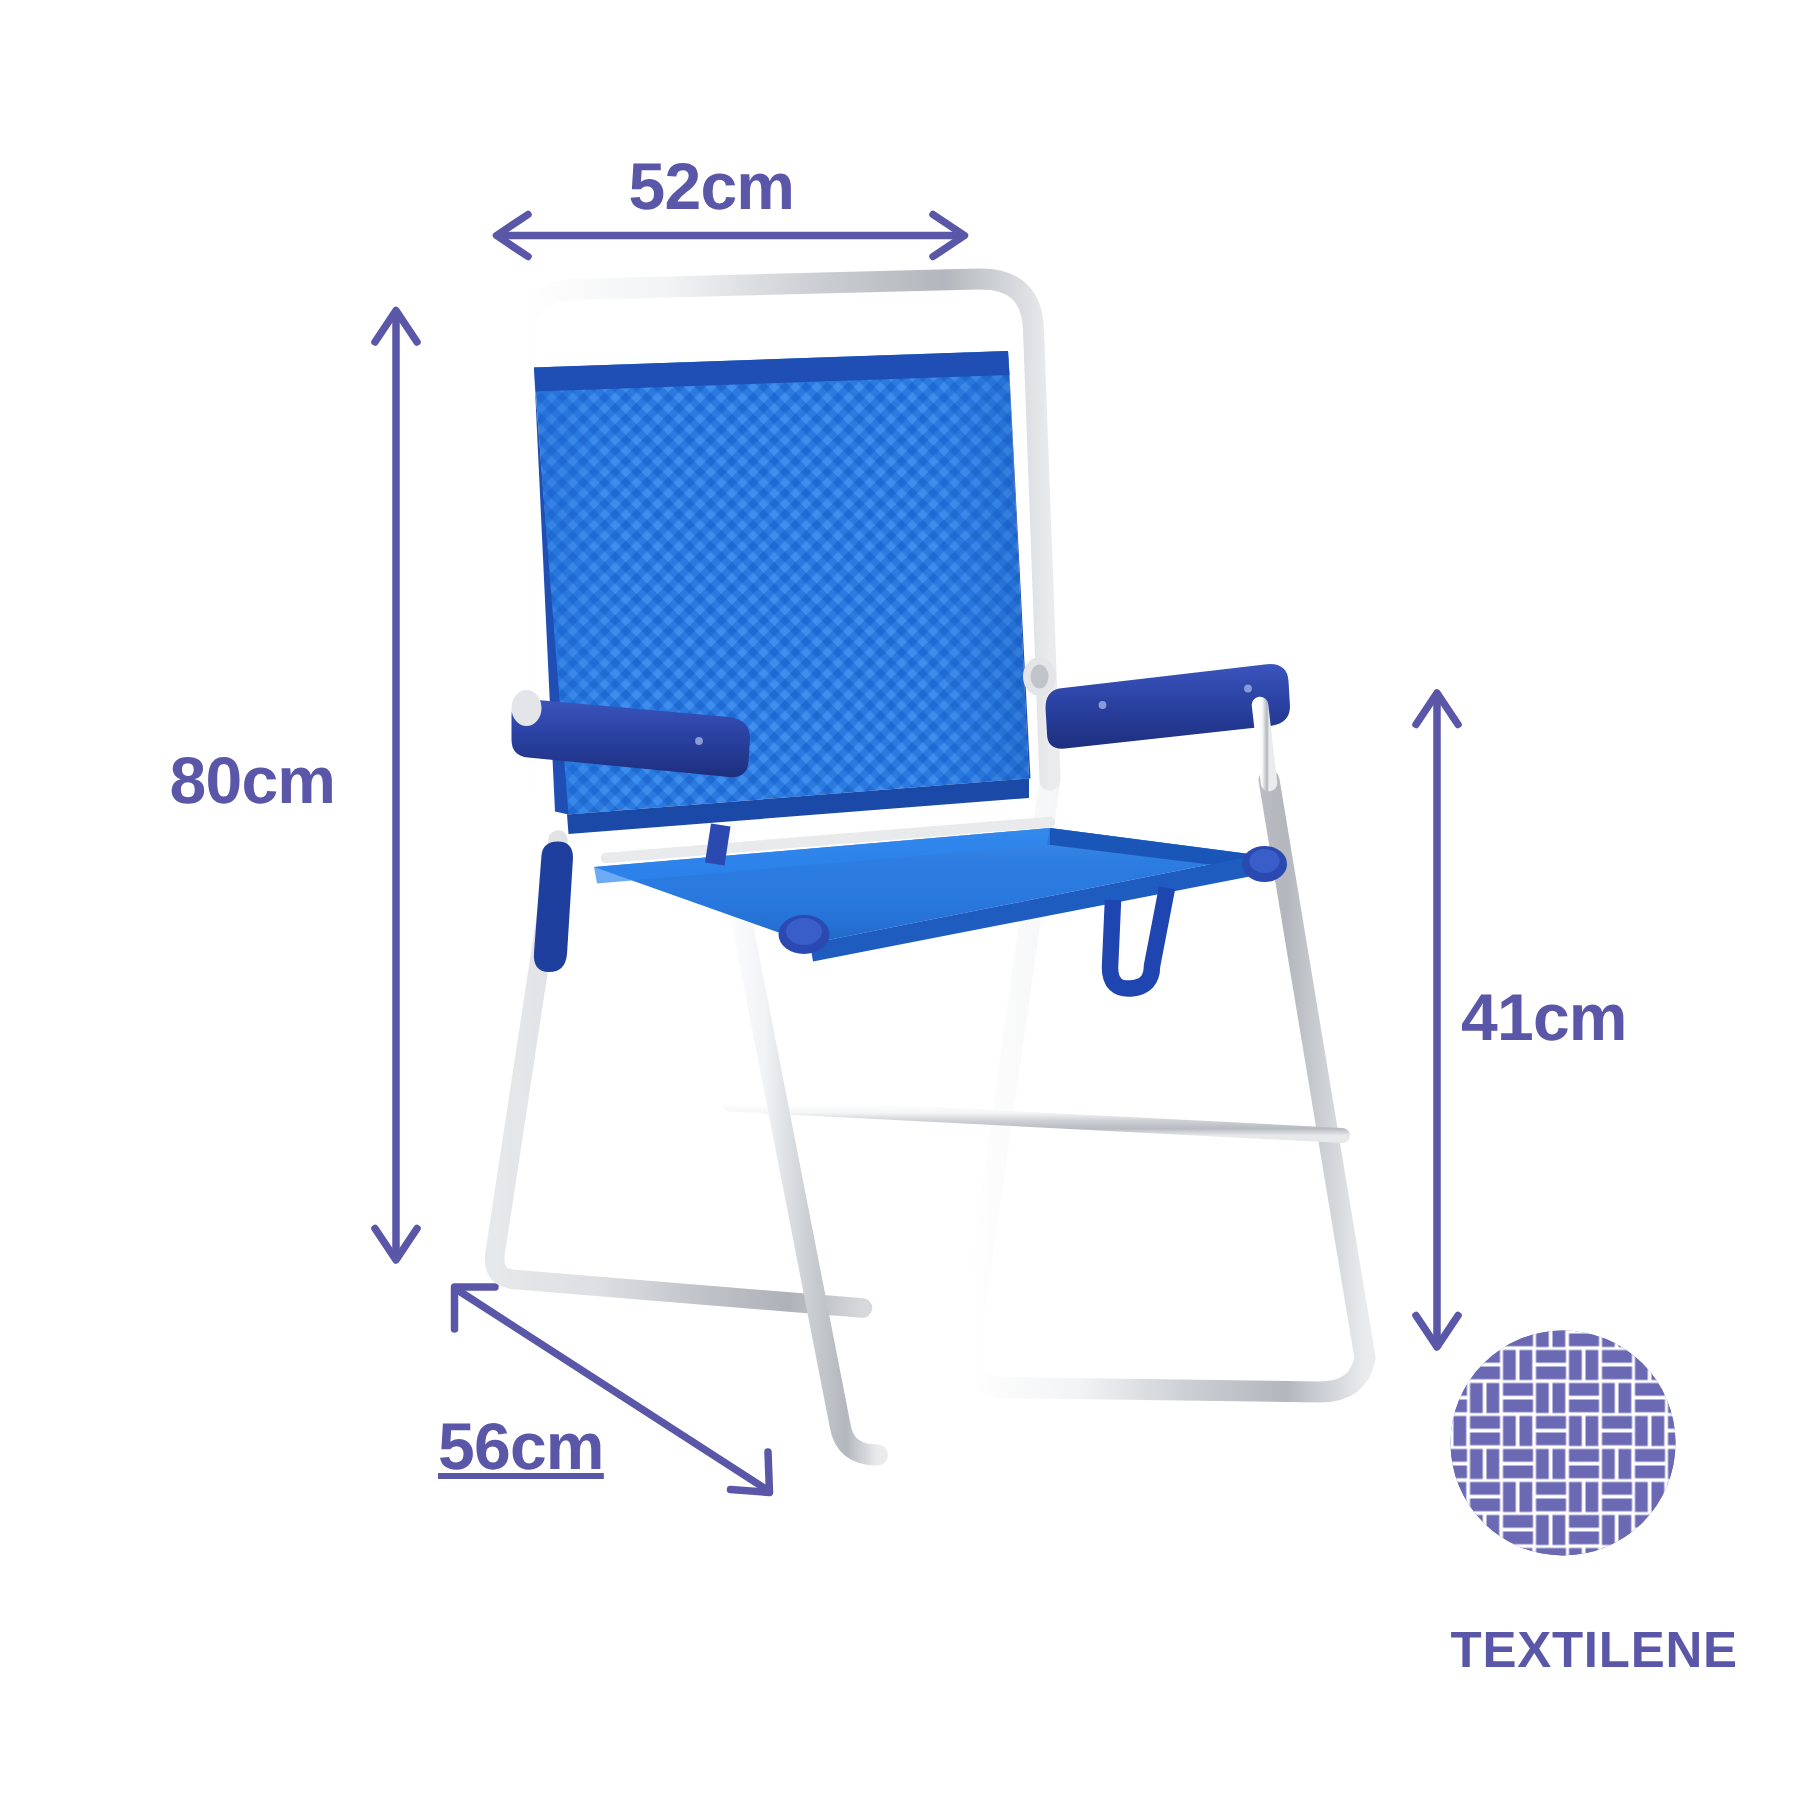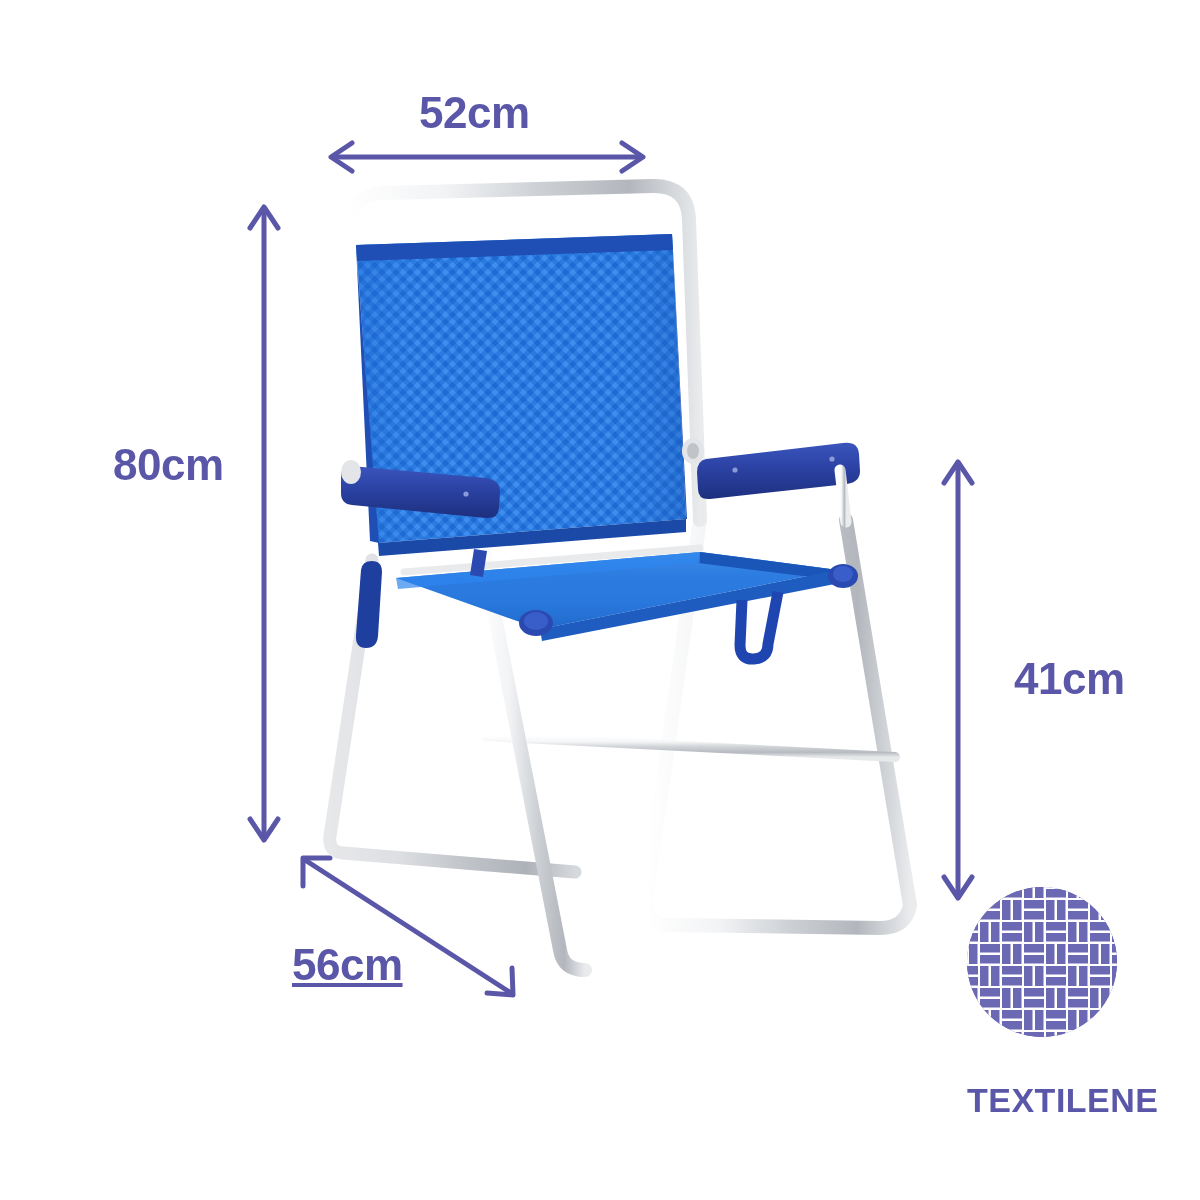--- a/index.html
+++ b/index.html
@@ -16,24 +16,24 @@
     font-family: "Liberation Sans", sans-serif;
   }
   .dim-label {
     position: absolute;
     color: #5b57a8;
     font-weight: bold;
     font-family: "Liberation Sans", sans-serif;
     white-space: nowrap;
     letter-spacing: -0.5px;
   }
-  #label-width  { left: 419px; top: 88px;  font-size: 44px; }
-  #label-height { left: 113px; top: 440px; font-size: 44px; }
+  #label-width  { left: 419px; top: 100px;  font-size: 44px; }
+  #label-height { left: 113px; top: 496px; font-size: 44px; }
   #label-depth  { left: 292px; top: 940px; font-size: 44px; text-decoration: underline; }
-  #label-seat   { left: 1014px; top: 654px; font-size: 44px; }
+  #label-seat   { left: 974px; top: 654px; font-size: 44px; }
 
   #svg-layer {
     position: absolute;
     left: 0; top: 0;
     width: 1200px;
     height: 1200px;
   }
 
   
   #textile-badge {

